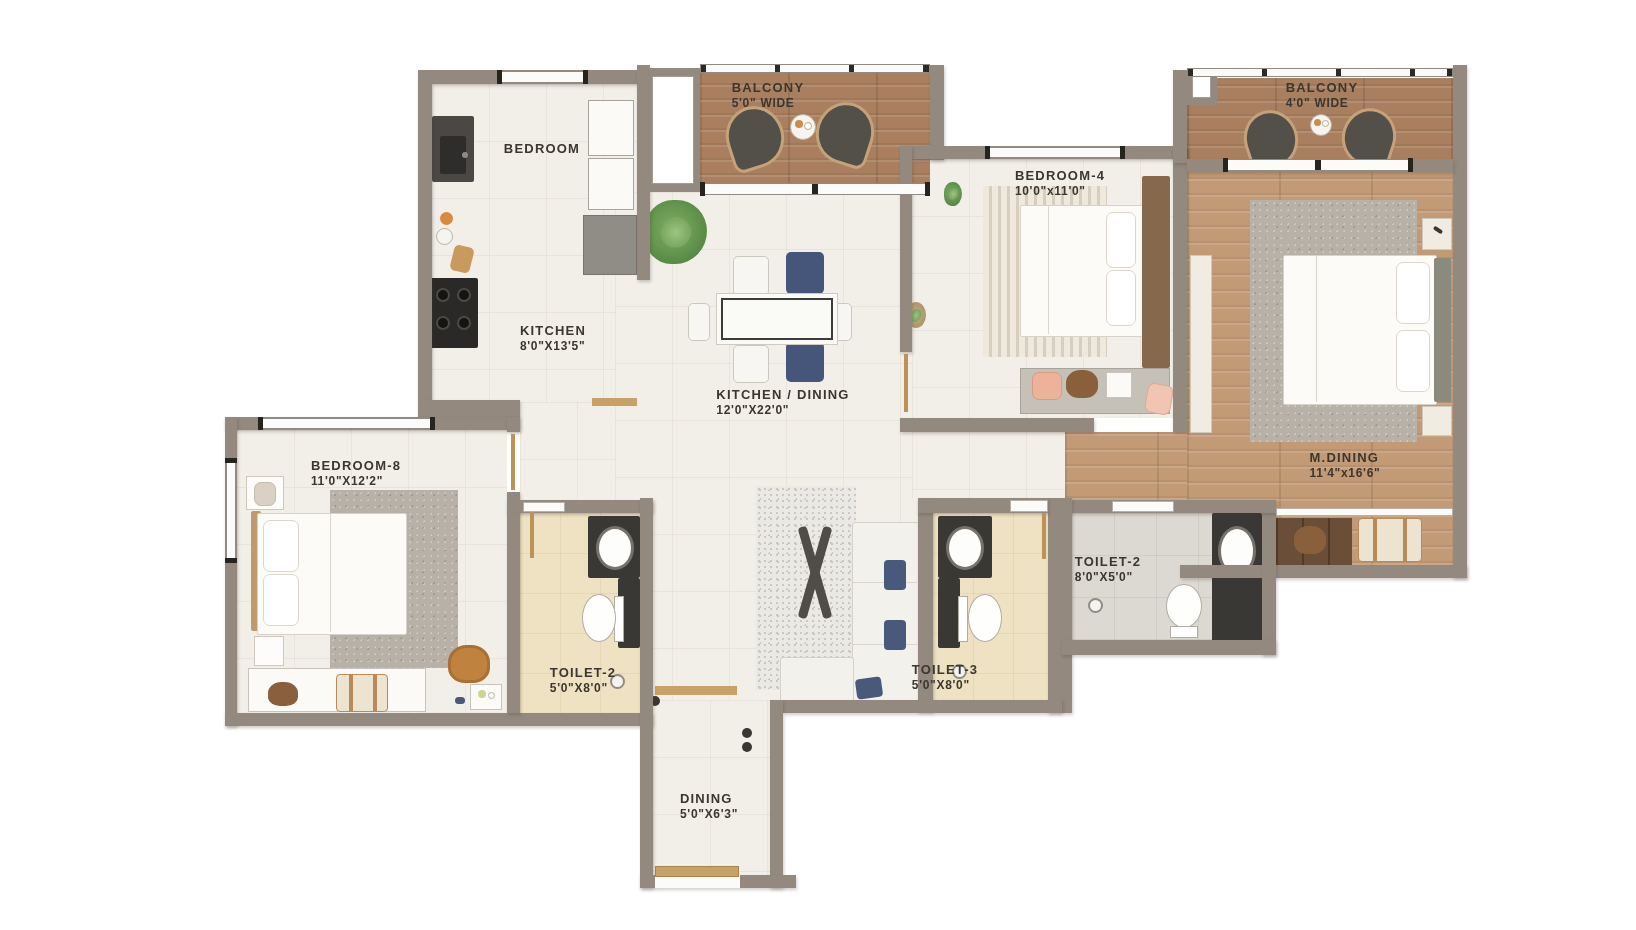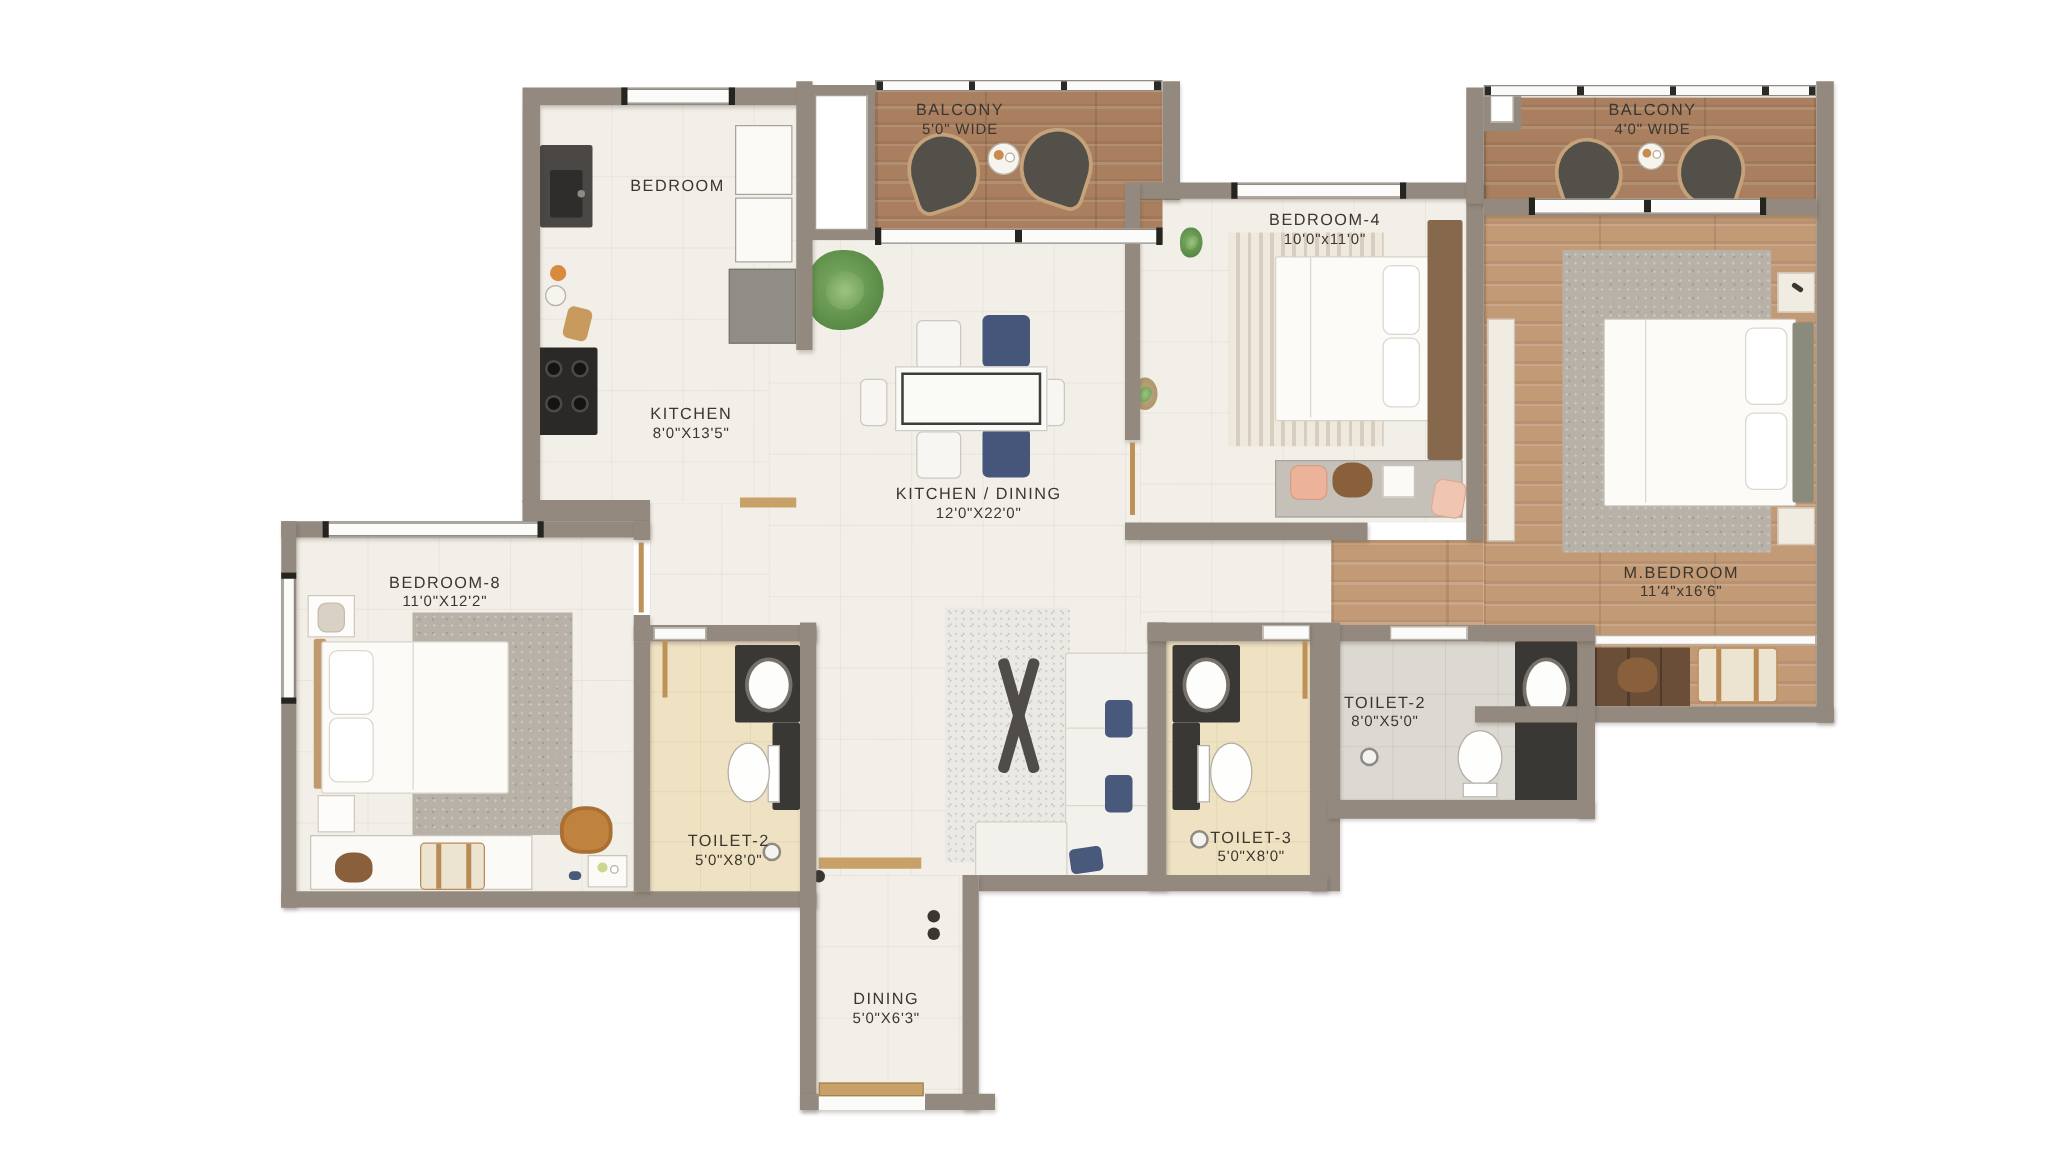--- a/index.html
+++ b/index.html
@@ -72,22 +72,22 @@
   .sofa{position:absolute;background:#f3f1ec;border:1px solid #d5d1c8;border-radius:3px}
   .seam{position:absolute;background:#dbd7ce}
   .nst{position:absolute;background:#f1ece2;border:1px solid #cfc8bb;box-sizing:border-box}
   .wrd{position:absolute;background-color:#6b4e37;
      background-image:repeating-linear-gradient(90deg,rgba(0,0,0,.25) 0 2px,transparent 2px 26px)}
   .bag{position:absolute;background:#8a5f3c;border-radius:45% 45% 40% 40%}
   .case{position:absolute;background:#ece3d0;border:1px solid #b98a55;border-radius:4px;box-sizing:border-box}
   .case i{position:absolute;top:0;width:4px;height:100%;background:#b98a55}
   .tan{position:absolute;background:#c8a169}
   .dot{position:absolute;background:#3a3733;border-radius:50%}
-  .lbl{position:absolute;transform:translateX(-50%);text-align:center;color:#3b362f;
-       font-weight:400;font-size:13px;letter-spacing:1.2px;line-height:15.5px;white-space:nowrap}
+  .lbl{position:absolute;transform:translateX(-50%);text-align:left;color:#3b362f;
+       font-weight:700;font-size:13px;letter-spacing:1.2px;line-height:15.5px;white-space:nowrap}
   .lbl .d{font-size:12px;letter-spacing:.7px}
 </style>
 </head>
 <body>
 
 <div id="plan">
 
   <div class="fl cream" style="left:432px;top:84px;width:205px;height:318px"></div>
   <div class="fl cream" style="left:520px;top:402px;width:120px;height:111px"></div>
   <div class="fl cream" style="left:615px;top:192px;width:303px;height:513px"></div>
@@ -303,32 +303,32 @@
   </div>
   <div class="lbl" style="left:783px;top:387px">
     <div>KITCHEN / DINING</div>
     <div class="d">12'0"X22'0"</div>
   </div>
   <div class="lbl" style="left:1060px;top:168px">
     <div>BEDROOM-4</div>
     <div class="d">10'0"x11'0"</div>
   </div>
   <div class="lbl" style="left:1345px;top:450px">
-    <div>M.BEDROOM</div>
+    <div>M.DINING</div>
     <div class="d">11'4"x16'6"</div>
   </div>
   <div class="lbl" style="left:356px;top:458px">
     <div>BEDROOM-8</div>
     <div class="d">11'0"X12'2"</div>
   </div>
   <div class="lbl" style="left:583px;top:665px">
     <div>TOILET-2</div>
     <div class="d">5'0"X8'0"</div>
   </div>
-  <div class="lbl" style="left:1001px;top:662px">
+  <div class="lbl" style="left:945px;top:662px">
     <div>TOILET-3</div>
     <div class="d">5'0"X8'0"</div>
   </div>
   <div class="lbl" style="left:1108px;top:554px">
     <div>TOILET-2</div>
     <div class="d">8'0"X5'0"</div>
   </div>
   <div class="lbl" style="left:709px;top:791px">
     <div>DINING</div>
     <div class="d">5'0"X6'3"</div>

